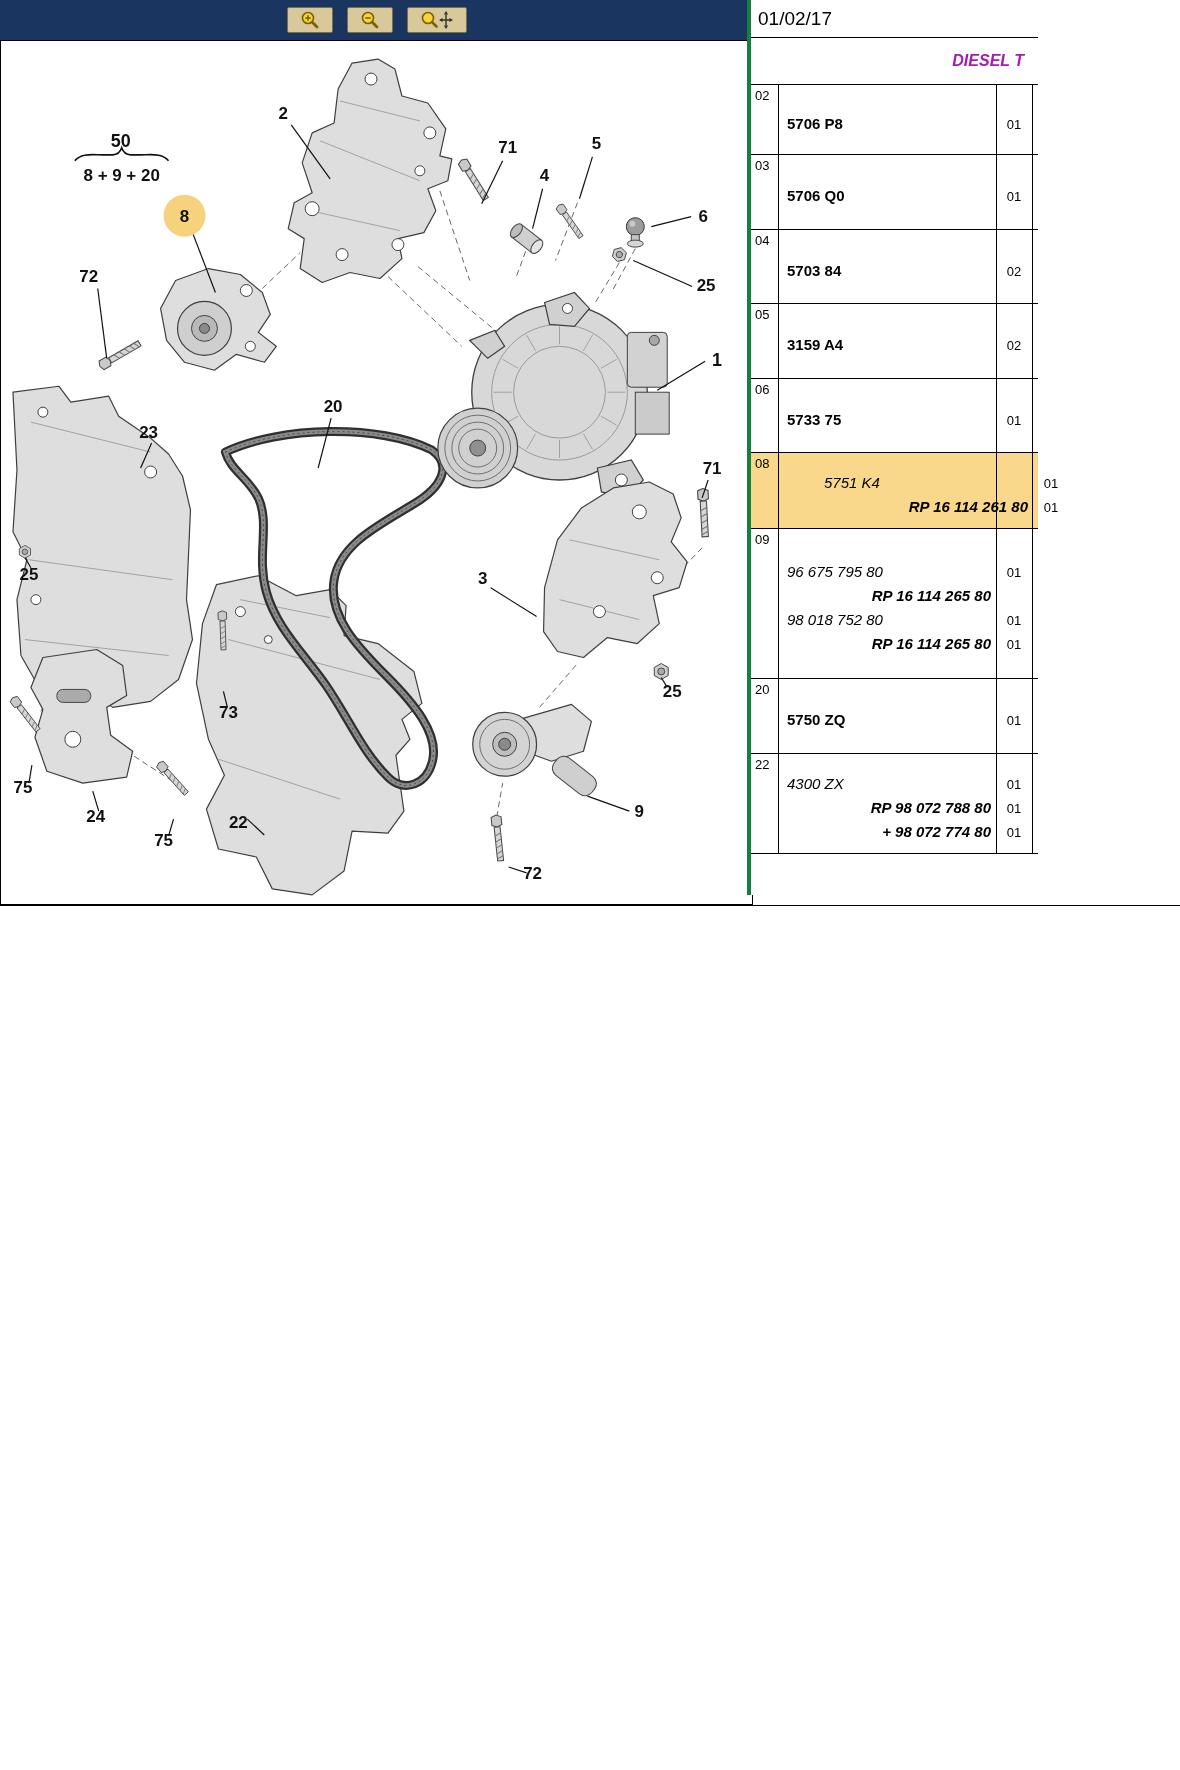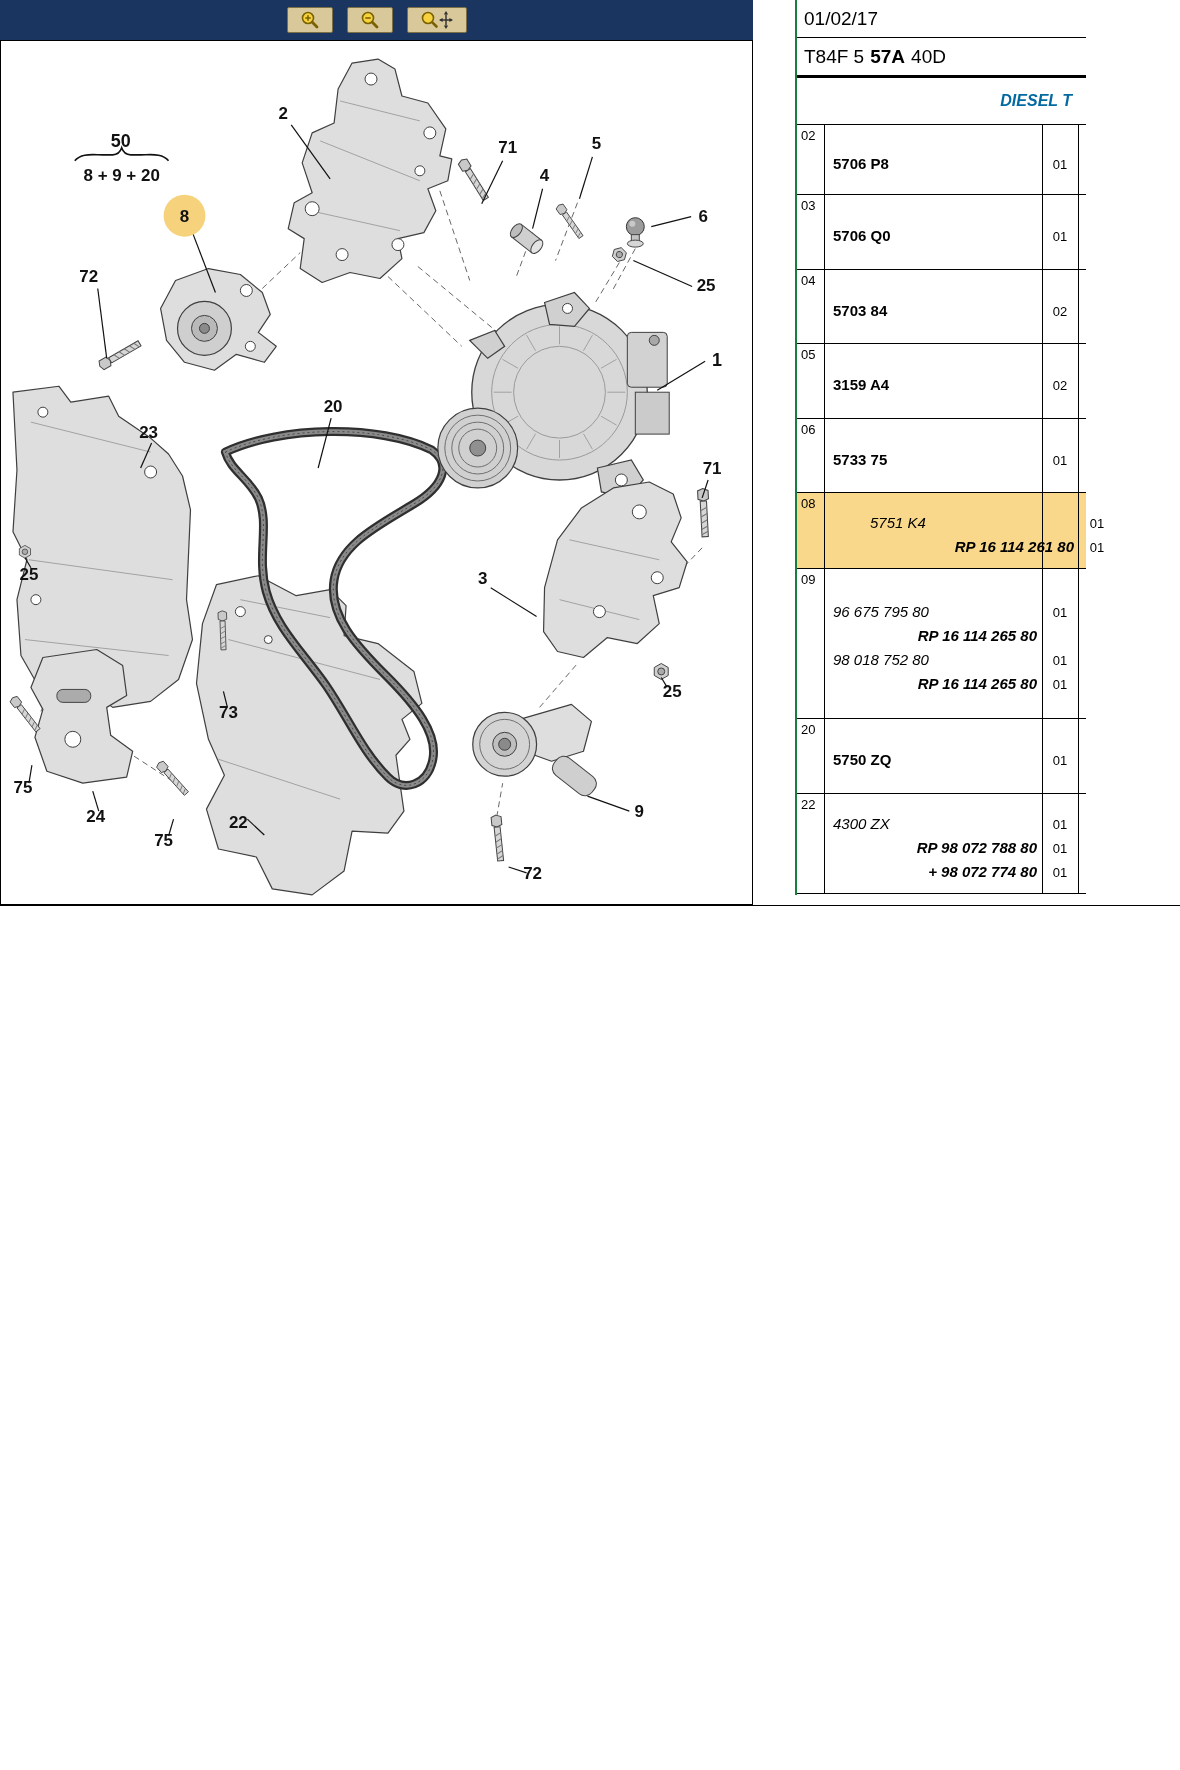--- a/index.html
+++ b/index.html
@@ -15,25 +15,25 @@
   .lbl{font:700 17px "Liberation Sans",sans-serif;fill:#111;text-anchor:middle;}
   .lblbig{font:700 18px "Liberation Sans",sans-serif;fill:#111;text-anchor:middle;}
   .part{fill:#dedede;stroke:#3f3f3f;stroke-width:1.2;stroke-linejoin:round;}
   .part2{fill:#d0d0d0;stroke:#3f3f3f;stroke-width:1.2;}
   .hole{fill:#fff;stroke:#3f3f3f;stroke-width:1;}
   .dash{stroke:#666;stroke-width:1;stroke-dasharray:6 4;fill:none;}
   .lead{stroke:#111;stroke-width:1.2;fill:none;}
   .det{stroke:#9a9a9a;stroke-width:0.9;fill:none;}
 
   
-  .panel{position:absolute;left:795px;top:0;width:291px;height:895px;border-left:2px solid #15803d;background:#fff;box-sizing:border-box;}
+  .panel{position:absolute;left:747px;top:0;width:291px;height:895px;border-left:4px solid #15803d;background:#fff;box-sizing:border-box;}
   .hdr-date{height:38px;box-sizing:border-box;border-bottom:1px solid #000;font-size:19px;display:flex;align-items:center;padding-left:7px;}
   .hdr-ref{height:40px;box-sizing:border-box;border-bottom:3px solid #000;font-size:19px;display:flex;align-items:center;gap:6px;padding-left:7px;}
   .hdr-ref .bold{font-weight:700;}
-  .section-diesel{height:47px;box-sizing:border-box;border-bottom:1px solid #000;display:flex;align-items:center;justify-content:flex-end;padding-right:14px;color:#0369a1;font-style:italic;font-weight:700;font-size:16px;}
+  .section-diesel{height:47px;box-sizing:border-box;border-bottom:1px solid #000;display:flex;align-items:center;justify-content:flex-end;padding-right:14px;color:#a21caf;font-style:italic;font-weight:700;font-size:16px;}
   .rows{position:relative;}
   .prow{display:flex;border-bottom:1px solid #000;box-sizing:border-box;background:#fff;}
   .prow.highlight{background:#f9d88b;gap:37px;}
   .idx{flex:0 0 27px;font-size:13px;padding:3px 0 0 4px;box-sizing:border-box;}
   .lines{flex:1;display:flex;flex-direction:column;justify-content:center;}
   .line{display:flex;align-items:flex-end;height:24px;}
   .ref{flex:0 0 218px;width:218px;padding-left:9px;font-size:15px;box-sizing:border-box;white-space:nowrap;overflow:hidden;}
   .ref.b{font-weight:700;}
   .ref.i{font-style:italic;}
   .ref.bi{font-style:italic;font-weight:700;}
@@ -347,25 +347,20 @@
           <text x="533" y="840" class="lbl">72</text>
         </g>
     <g>
           <text x="640" y="778" class="lbl">9</text>
         </g>
   </svg>
   </div>
 
   <div class="panel">
     <div class="hdr-date">01/02/17</div>
-    <div class="hdr-ref">
-      <span>T84F 5</span>
-      <span class="bold">57A</span>
-      <span>40D</span>
-    </div>
     <div class="section-diesel">DIESEL T</div>
 
     <div class="rows">
 
       <div class="prow" style="height:70px">
         <div class="idx">02</div>
         <div class="lines">
           <div class="line">
             <span class="ref b">5706 P8</span>
             <span class="qty">01</span>

